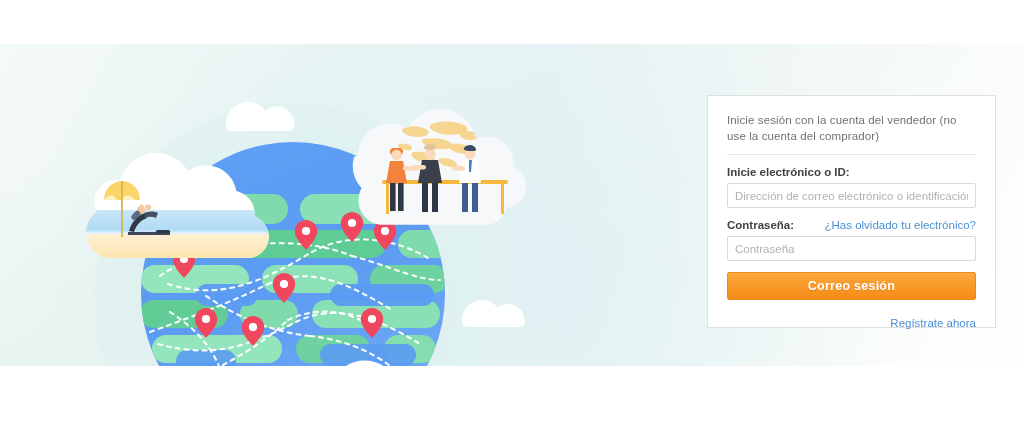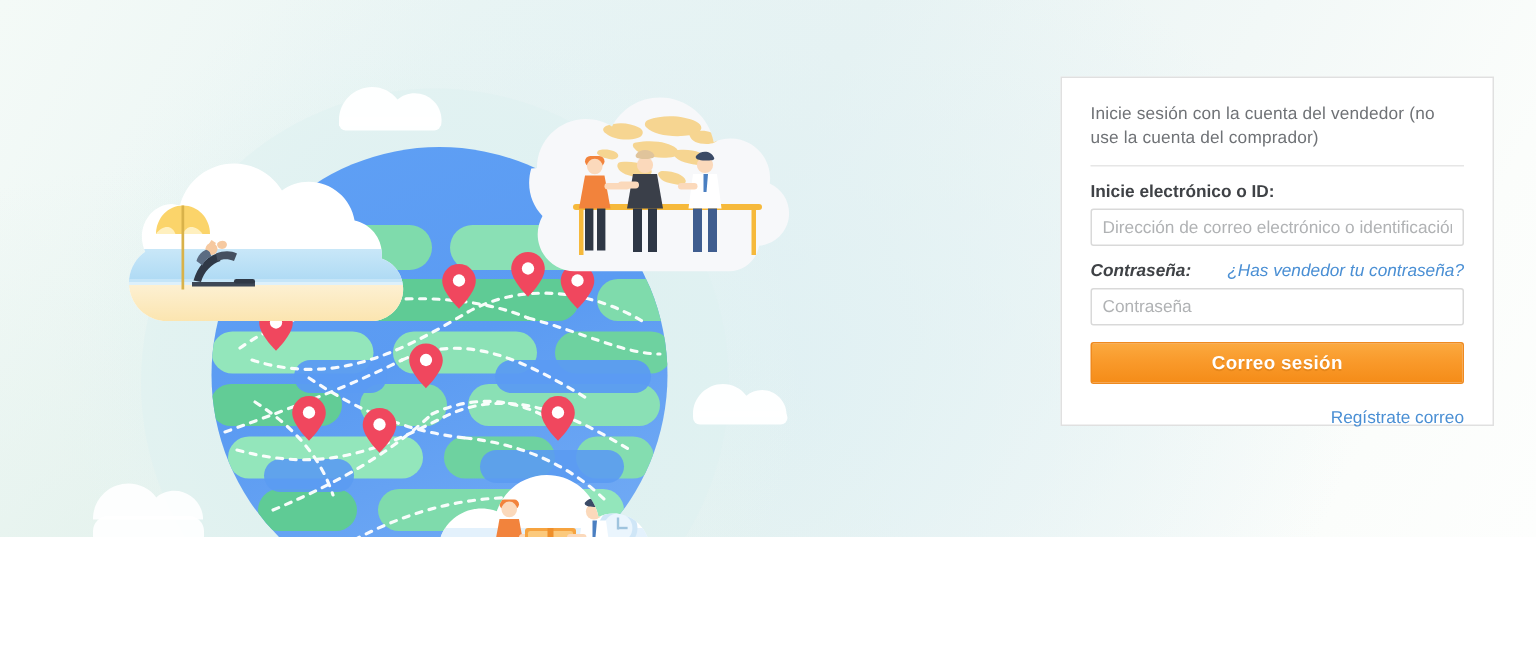--- a/index.html
+++ b/index.html
@@ -10,26 +10,27 @@
     width: 1024px;
     height: 445px;
     overflow: hidden;
     font-family: "Liberation Sans", sans-serif;
     background: #ffffff;
   }
 
   #page {
     position: relative;
     width: 1024px;
-    height: 358px;
+    height: 322px;
     overflow: hidden;
     background:
       radial-gradient(ellipse 760px 520px at 150px 430px, #e4f2ec 0%, rgba(228,242,236,0) 62%),
       radial-gradient(ellipse 620px 480px at 470px 250px, #dff0f3 0%, rgba(223,240,243,0) 70%),
       linear-gradient(118deg, #f4faf7 0%, #eaf5f4 26%, #e8f3f3 48%, #f2f8f7 70%, #fbfdfb 88%, #fdfefd 100%);
+    margin-top: 44px;
   }
 
   
   #illustration {
     position: absolute;
     left: 0;
     top: 0;
     width: 700px;
     height: 445px;
   }
@@ -69,21 +70,20 @@
     color: #3f4246;
     margin: 0 0 5px 0;
     display: block;
   }
 
   .label-row {
     display: flex;
     align-items: flex-start;
     justify-content: space-between;
     margin: 0 0 5px 0;
-    font-style: italic;
   }
   .label-row .field-label { margin: 0; }
 
   .forgot-link {
     font-size: 11.5px;
     color: #4a8fd4;
     text-decoration: none;
     white-space: nowrap;
   }
 
@@ -425,27 +425,27 @@
       <div class="notice-rule"></div>
 
       <div class="field-block">
         <label class="field-label">Inicie electrónico o ID:</label>
         <input class="text-input" type="text" placeholder="Dirección de correo electrónico o identificación de miembro" style="">
       </div>
 
       <div class="field-block">
         <div class="label-row">
           <label class="field-label">Contraseña:</label>
-          <a class="forgot-link" href="#">¿Has vendedor tu contraseña?</a>
+          <a class="forgot-link" href="#">¿Has olvidado tu electrónico?</a>
         </div>
         <input class="text-input" type="password" placeholder="Contraseña" style="">
       </div>
 
       <button id="signin-button" type="button">Correo sesión</button>
 
       <div class="register-row">
-        <a id="register-link" href="#">Regístrate correo</a>
+        <a id="register-link" href="#">Regístrate ahora</a>
       </div>
 
     </div>
   </div>
 
 </div>
 
 </body></html>

